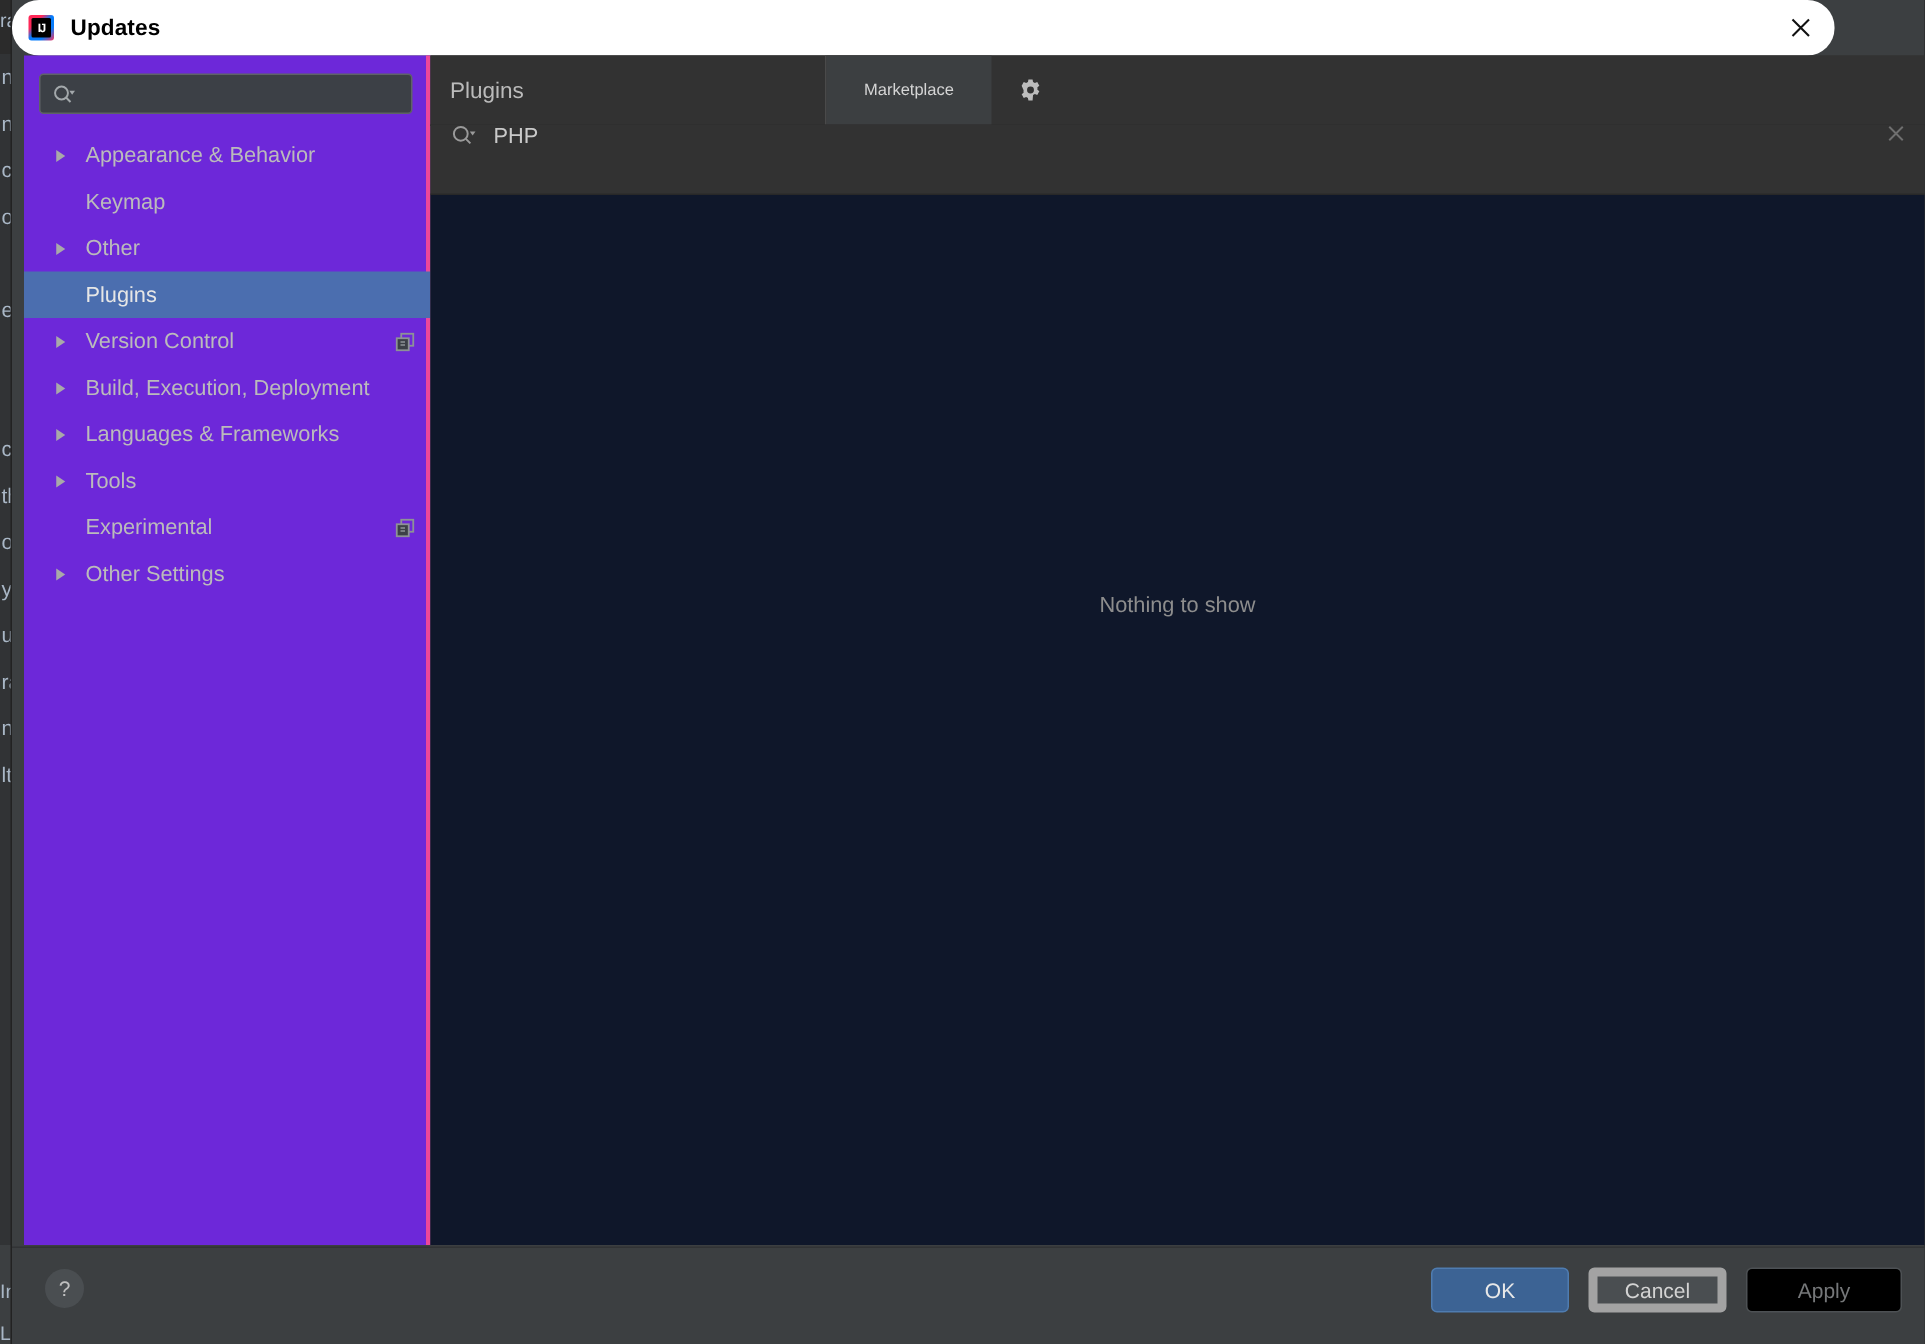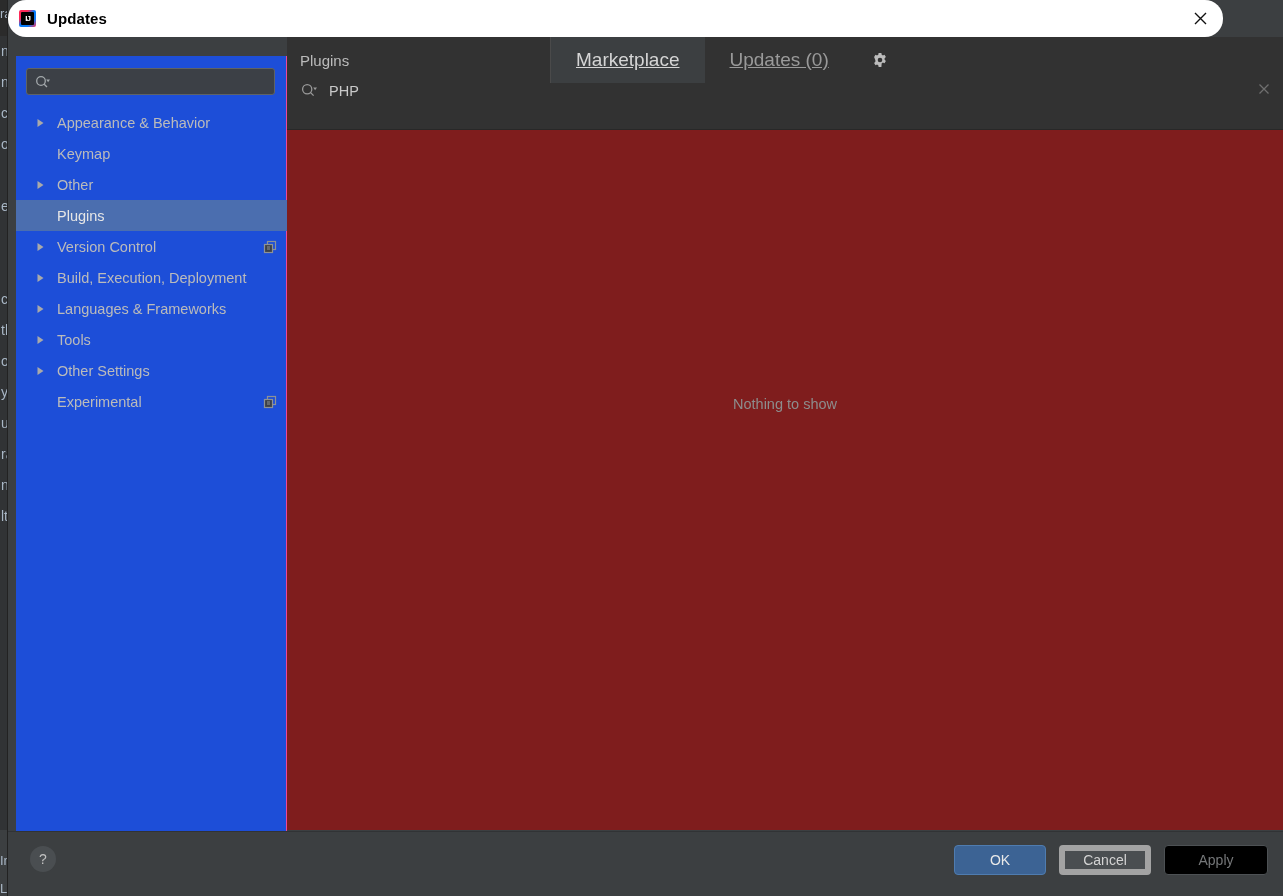--- a/index.html
+++ b/index.html
@@ -128,24 +128,23 @@
     cursor: default;
   }
   #close-button svg { display: block; }
 
   
   #settings-sidebar {
     position: absolute;
     left: 8px; top: 37px;
     width: 271px;
     height: 793px;
-    background: #1d4ed8;
-    border-right: 1px solid #ec4899;
+    background: #6d28d9;
+    border-right: 3px solid #ec4899;
     box-sizing: border-box;
-    margin-top: 19px;
   }
   #sidebar-search {
     position: absolute;
     left: 10px; top: 12px;
     width: 249px; height: 27px;
     box-sizing: border-box;
     background: #3c4046;
     border: 1px solid #5e6366;
     border-radius: 3px;
     display: flex;
@@ -231,24 +230,23 @@
     width: 264px;
     box-sizing: border-box;
     border-right: 1px solid #4a4a4a;
   }
   .plugin-tab {
     display: flex;
     align-items: center;
     justify-content: center;
     padding: 0 25px;
     color: #9a9a9a;
-    font-size: 19px;
+    font-size: 11px;
     cursor: default;
     white-space: nowrap;
-    text-decoration: underline;
   }
   .plugin-tab.active {
     background: #3c3f41;
     color: #d5d5d5;
   }
   #plugins-settings-button {
     display: flex;
     align-items: center;
     justify-content: center;
     width: 52px;
@@ -286,21 +284,21 @@
     align-items: center;
     justify-content: center;
     cursor: default;
   }
 
   #plugins-results {
     position: absolute;
     left: 0; top: 93px;
     width: 996px;
     height: 700px;
-    background: #7f1d1d;
+    background: #0f172a;
     display: flex;
     align-items: flex-start;
     justify-content: center;
   }
   #empty-state-label {
     margin-top: 266px;
     color: #8d8d8d;
     font-size: 14.5px;
   }
 
@@ -490,49 +488,48 @@
       <div class="tree-item">
         <span class="tree-arrow">
           <svg width="9" height="10" viewBox="0 0 9 10">
               <path d="M1.5 1 L7.5 5 L1.5 9 Z" fill="#a9a9a9"></path>
             </svg>
         </span>
         <span class="tree-label">Tools</span>
       </div>
 
       <div class="tree-item">
-        <span class="tree-arrow">
-          <svg width="9" height="10" viewBox="0 0 9 10">
-              <path d="M1.5 1 L7.5 5 L1.5 9 Z" fill="#a9a9a9"></path>
-            </svg>
-        </span>
-        <span class="tree-label">Other Settings</span>
-      </div>
-
-      <div class="tree-item">
         <span class="tree-arrow"></span>
         <span class="tree-label">Experimental</span>
         <span class="tree-badge">
           <svg width="14" height="14" viewBox="0 0 14 14">
             <rect x="4.5" y="1.5" width="8" height="8" stroke="#8d9296" stroke-width="1.2" fill="none"></rect>
             <rect x="1.5" y="4.5" width="8" height="8" stroke="#8d9296" stroke-width="1.2" fill="#3c4046"></rect>
             <path d="M4 7 h3 M4 9 h3" stroke="#8d9296" stroke-width="1"></path>
           </svg>
         </span>
       </div>
 
+      <div class="tree-item">
+        <span class="tree-arrow">
+          <svg width="9" height="10" viewBox="0 0 9 10">
+              <path d="M1.5 1 L7.5 5 L1.5 9 Z" fill="#a9a9a9"></path>
+            </svg>
+        </span>
+        <span class="tree-label">Other Settings</span>
+      </div>
+
     </div>
   </div>
 
   <div id="plugins-panel">
 
     <div id="plugins-header">
       <div id="plugins-title">Plugins</div>
       <div class="plugin-tab active">Marketplace</div>
-      <div class="plugin-tab">Updates (0)</div>
       <div id="plugins-settings-button">
         <svg width="16" height="16" viewBox="0 0 16 16">
           <path fill="#bcbcbc" d="M6.6 1 h2.8 l0.3 1.7 a5 5 0 0 1 1.2 0.7 l1.6-0.7 1.4 2.4 -1.3 1.1 a5 5 0 0 1 0 1.6 l1.3 1.1 -1.4 2.4 -1.6-0.7 a5 5 0 0 1-1.2 0.7 L9.4 15 H6.6 l-0.3-1.7 a5 5 0 0 1-1.2-0.7 l-1.6 0.7 -1.4-2.4 1.3-1.1 a5 5 0 0 1 0-1.6 L2.1 5.1 3.5 2.7 l1.6 0.7 a5 5 0 0 1 1.2-0.7 Z"></path>
           <circle cx="8" cy="8" r="2.3" fill="#323232"></circle>
         </svg>
       </div>
     </div>
 
     <div id="plugins-search-row">
       <span id="plugins-search-glass">

